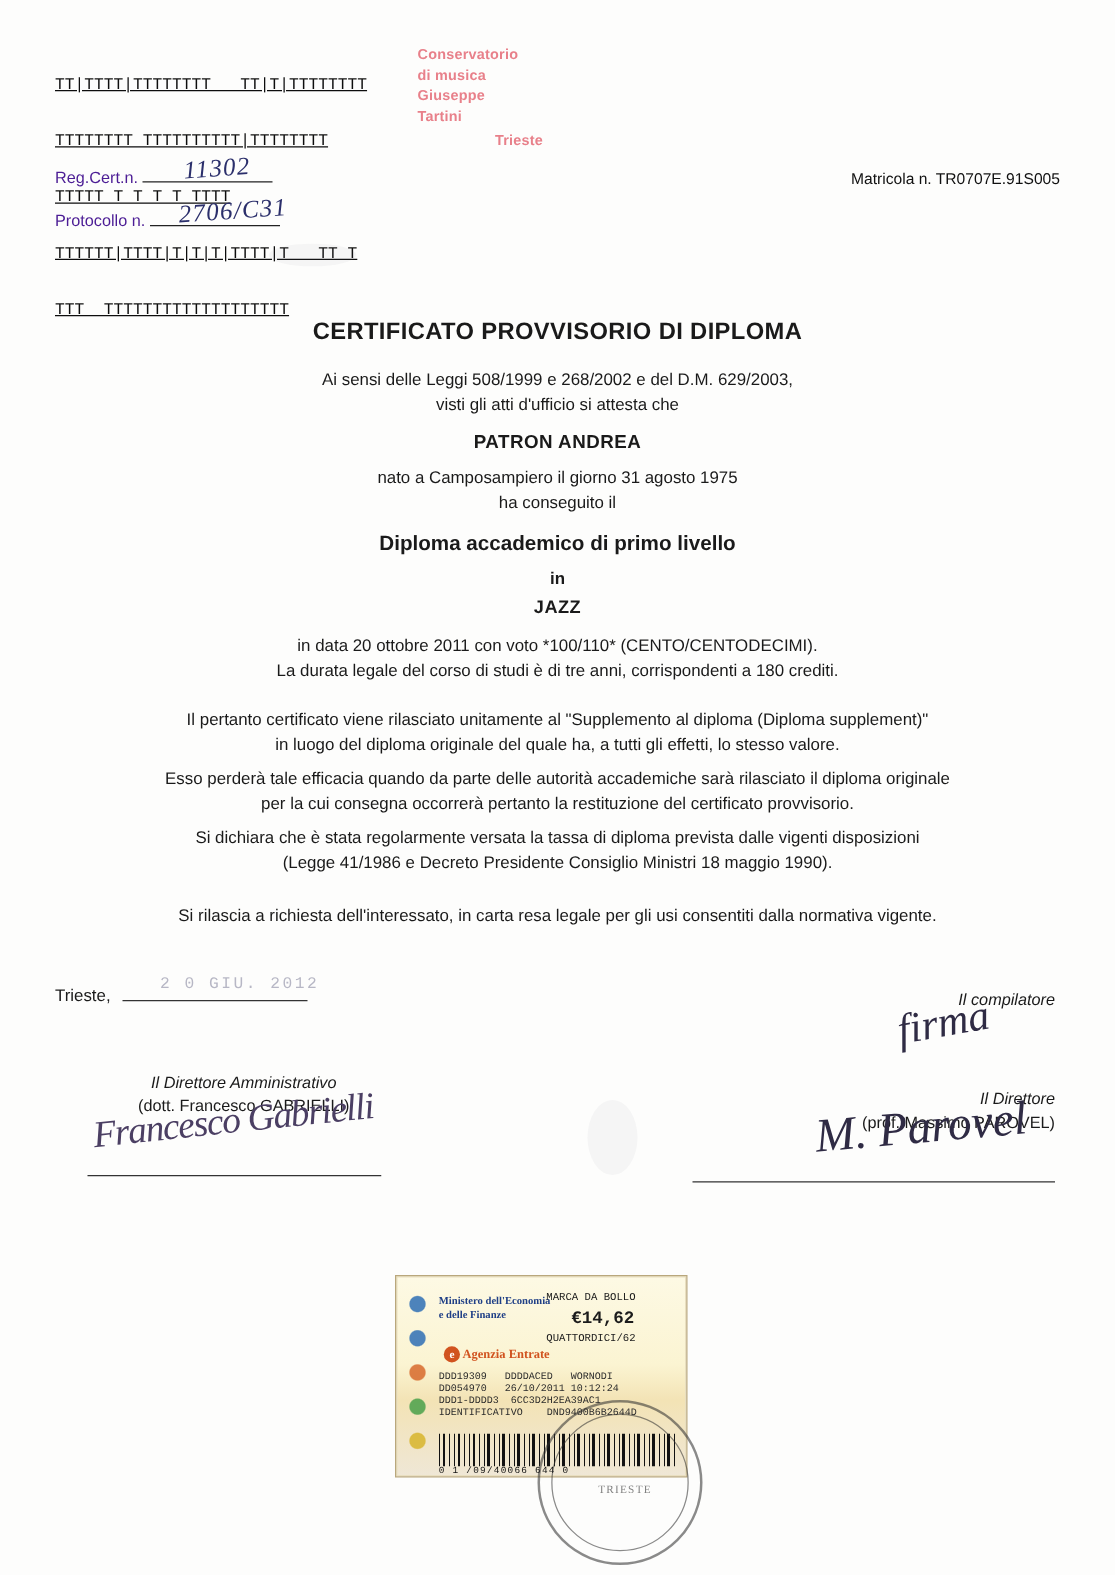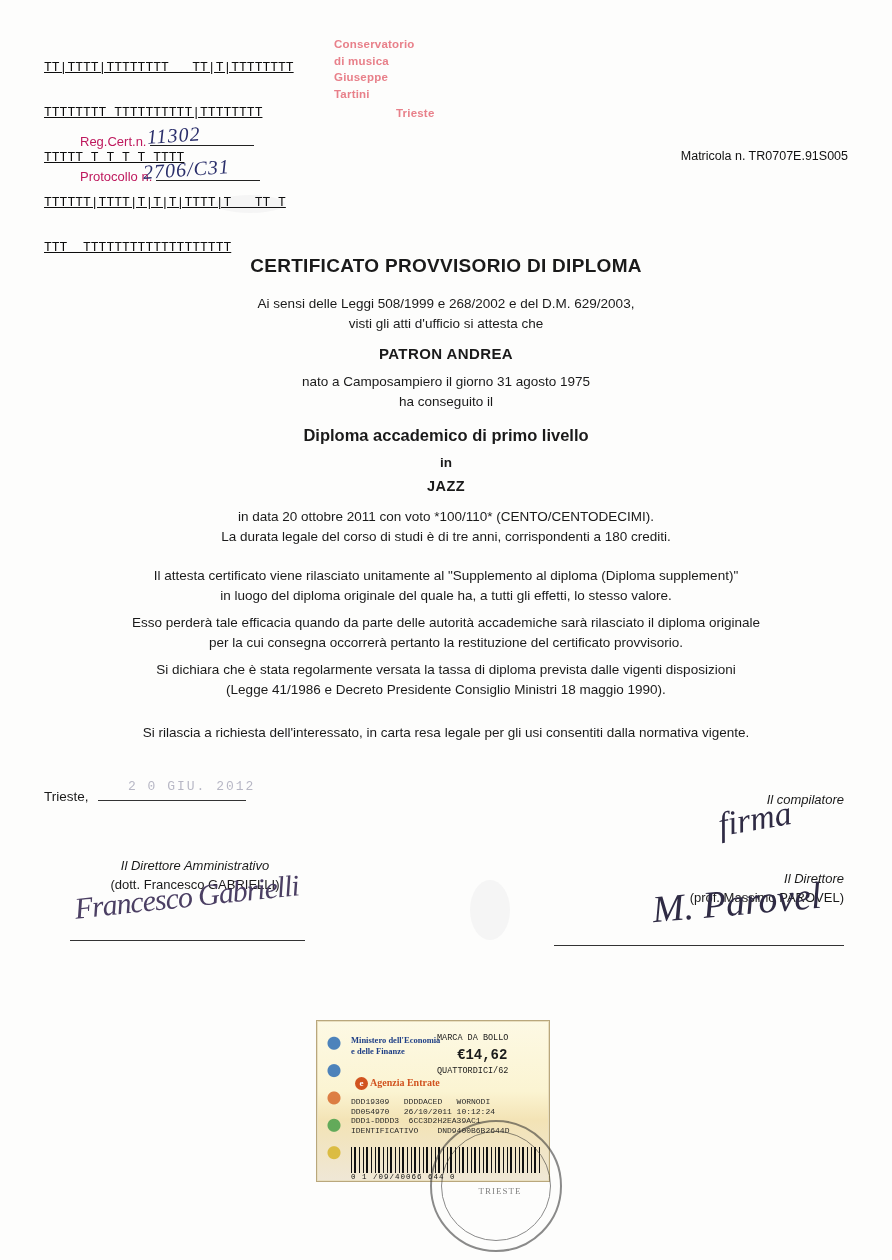--- a/index.html
+++ b/index.html
@@ -53,29 +53,27 @@
     margin-left: 62px;
     margin-top: 3px;
   }
 
   .matricola {
     position: absolute;
     right: 44px;
     top: 136px;
     font-size: 12.5px;
     color: #111;
-    margin-top: 13px;
   }
 
   .reg-line {
     position: absolute;
     left: 44px;
     font-size: 13px;
-    color: #be185d;
-    margin-left: 36px;
+    color: #4c1d95;
   }
   .reg-line.r1 { top: 132px; }
   .reg-line.r2 { top: 167px; }
   .reg-line .rule {
     display: inline-block;
     border-bottom: 1px solid #222;
     height: 13px;
     vertical-align: baseline;
   }
   .reg-line.r1 .rule { width: 104px; }
@@ -398,21 +396,21 @@
   <div class="center-block b-diploma">Diploma accademico di primo livello</div>
   <div class="center-block b-in">in</div>
   <div class="center-block b-field">JAZZ</div>
 
   <div class="center-block b-data">
     <div>in data 20 ottobre 2011 con voto *100/110* (CENTO/CENTODECIMI).</div>
     <div>La durata legale del corso di studi è di tre anni, corrispondenti a 180 crediti.</div>
   </div>
 
   <div class="center-block b-supp">
-    <div>Il attesta certificato viene rilasciato unitamente al "Supplemento al diploma (Diploma supplement)"</div>
+    <div>Il pertanto certificato viene rilasciato unitamente al "Supplemento al diploma (Diploma supplement)"</div>
     <div>in luogo del diploma originale del quale ha, a tutti gli effetti, lo stesso valore.</div>
   </div>
 
   <div class="center-block b-perd">
     <div>Esso perderà tale efficacia quando da parte delle autorità accademiche sarà rilasciato il diploma originale</div>
     <div>per la cui consegna occorrerà pertanto la restituzione del certificato provvisorio.</div>
   </div>
 
   <div class="center-block b-tassa">
     <div>Si dichiara che è stata regolarmente versata la tassa di diploma prevista dalle vigenti disposizioni</div>

